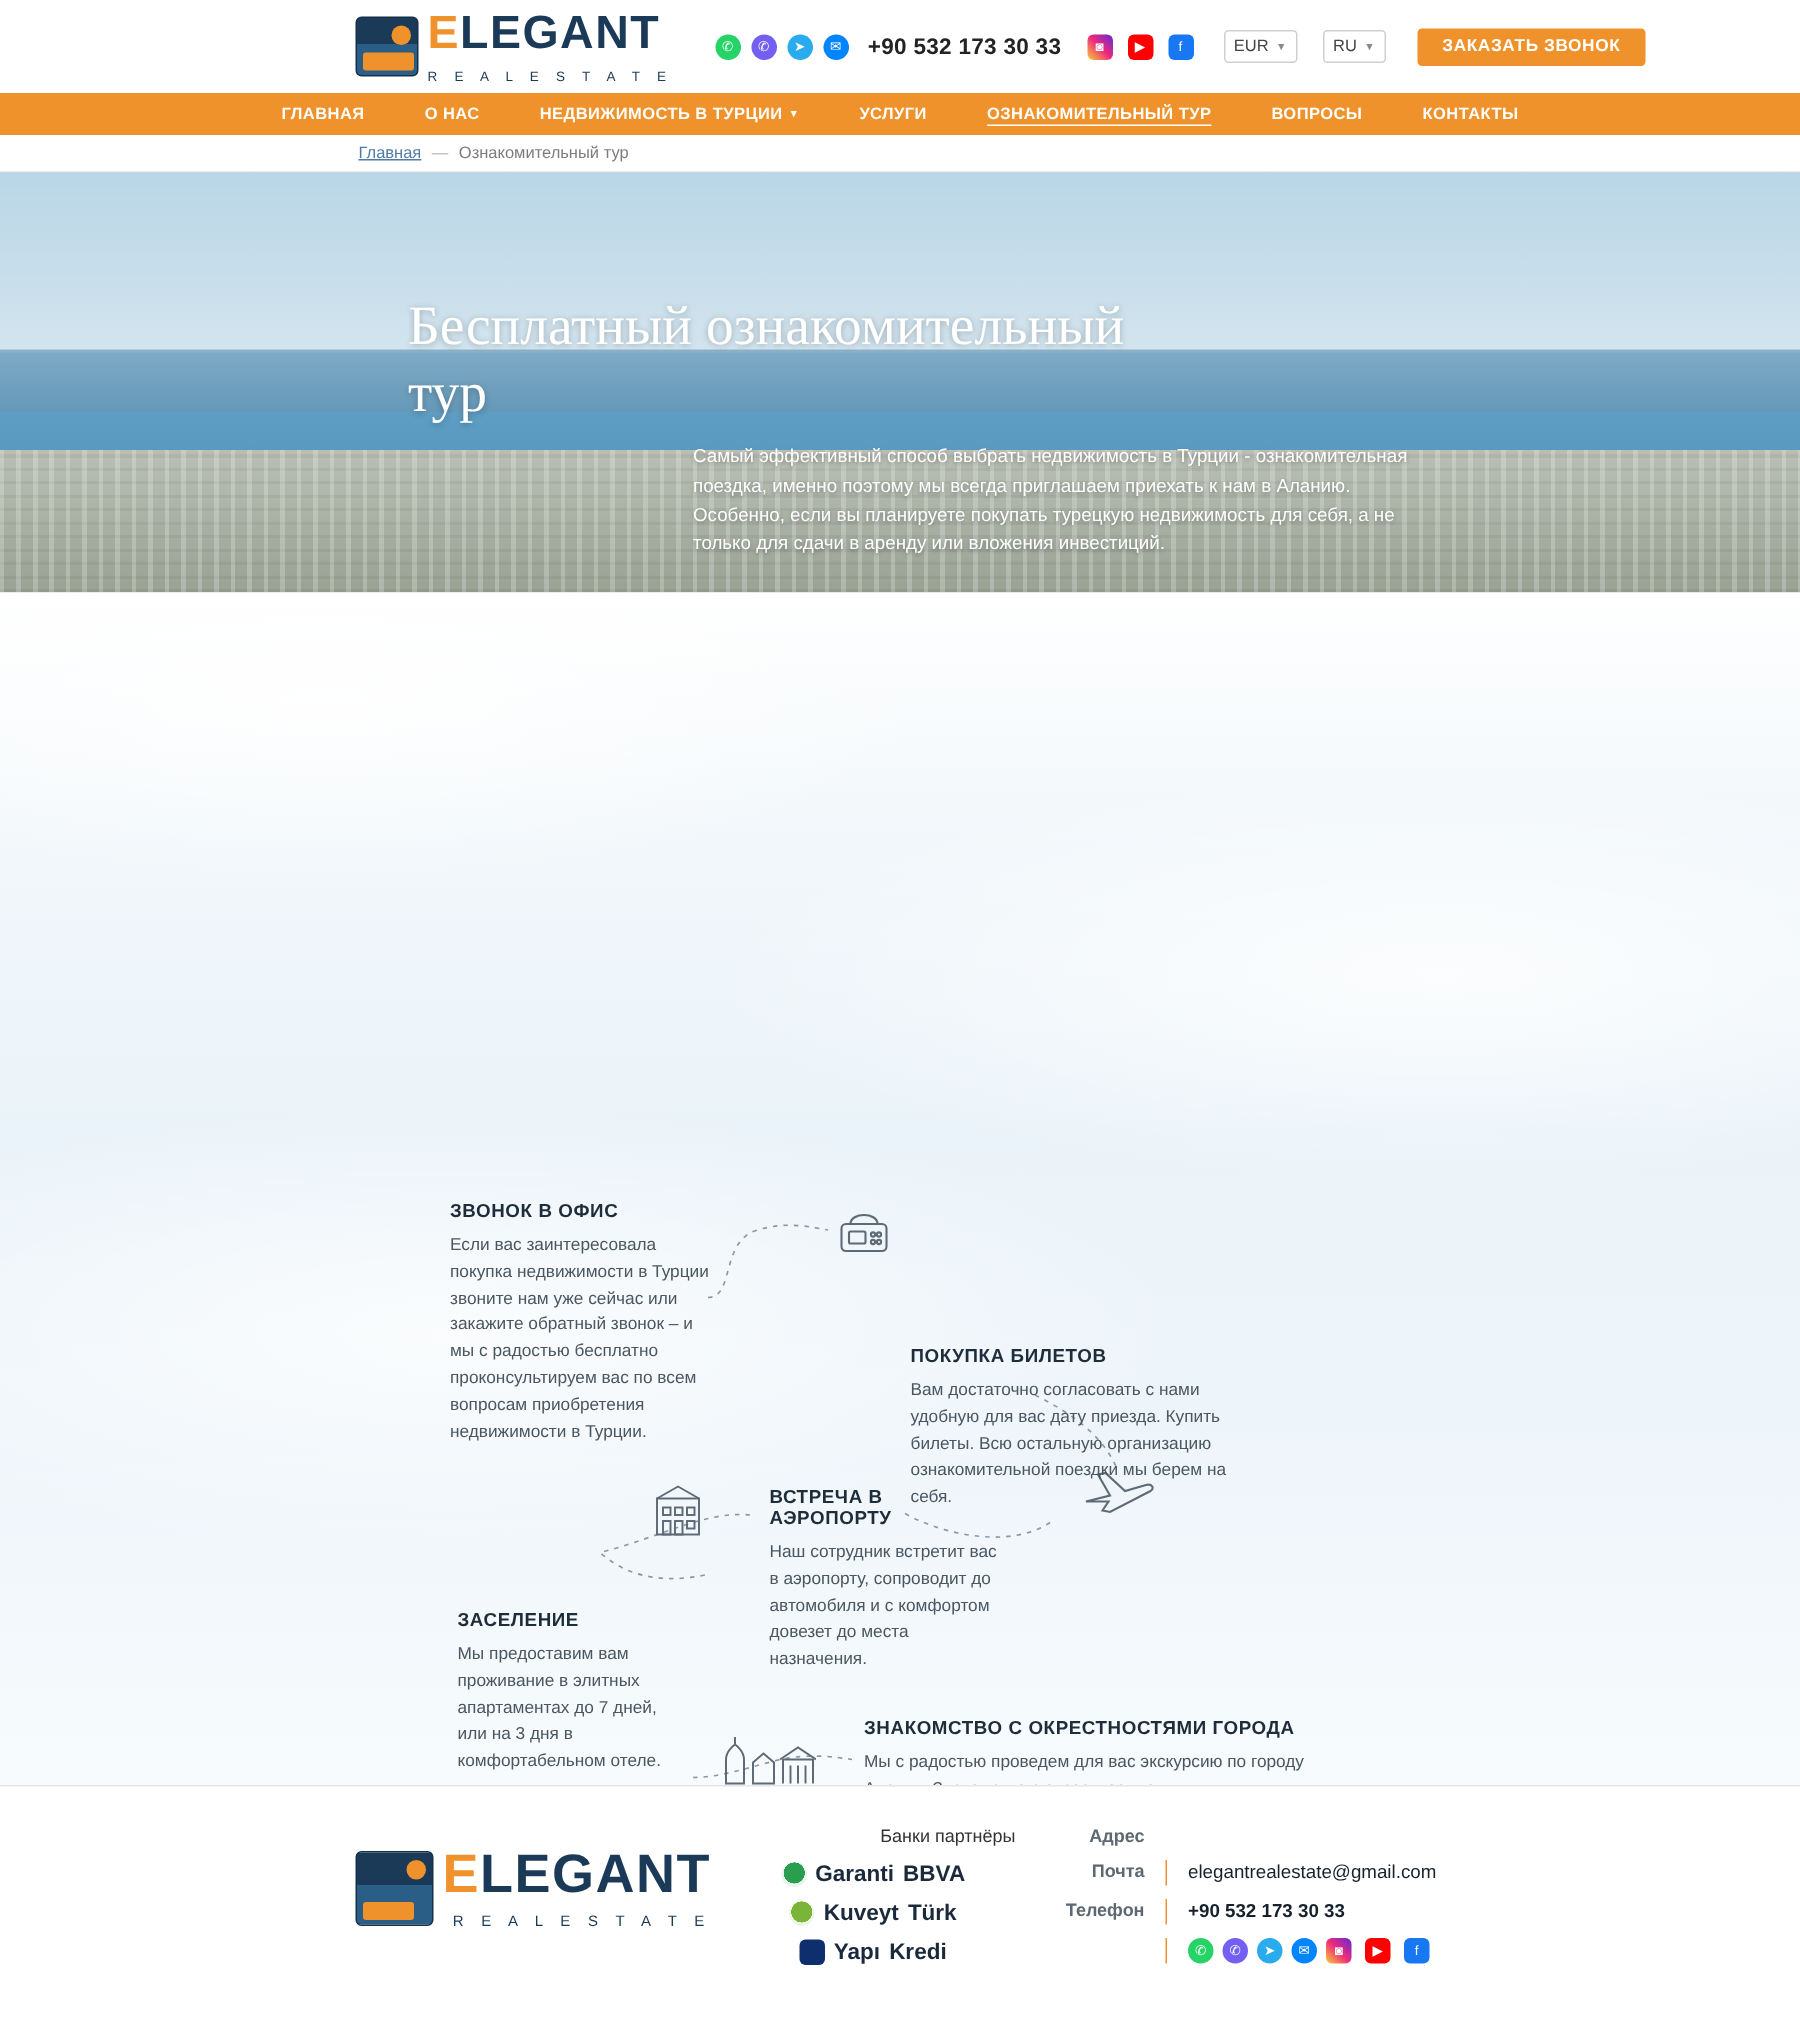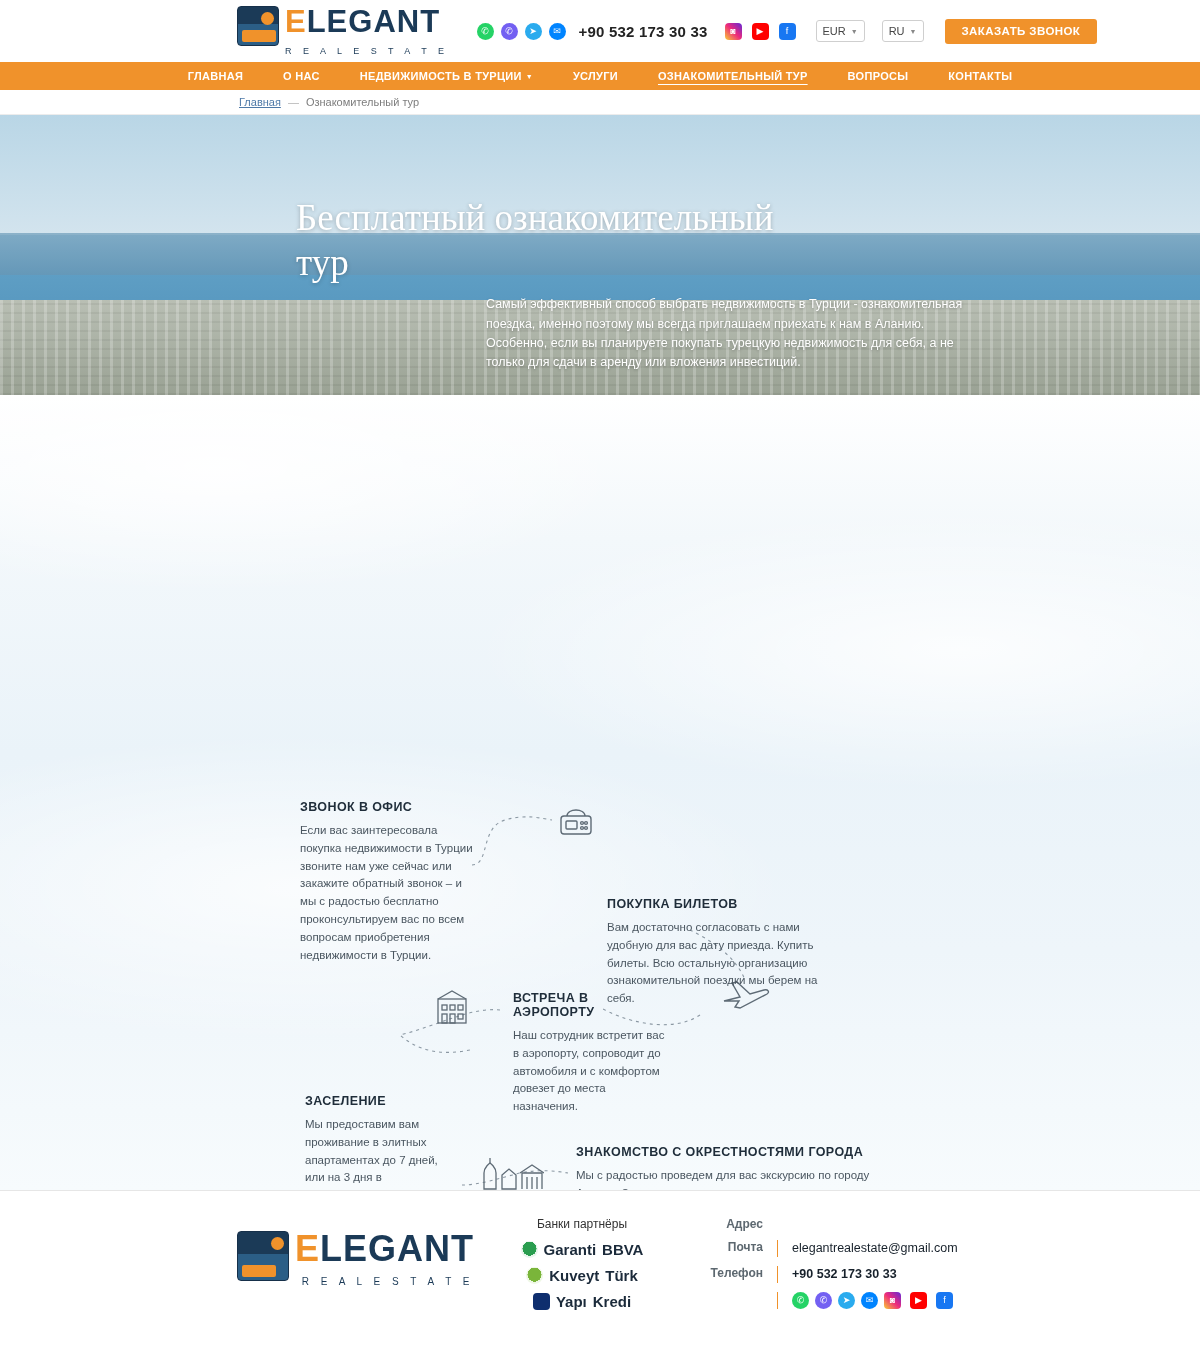--- a/index.html
+++ b/index.html
@@ -20,21 +20,21 @@
     align-items: center;
     background: #fff;
     padding: 0 0 0 0;
   }
   .header-inner {
     width: 1200px;
     display: flex;
     align-items: center;
     padding-left: 237px;
   }
-  .logo { display: flex; gap: 6px; }
+  .logo { display: flex; align-items: center; gap: 6px; }
   .logo-badge {
     width: 42px; height: 40px; border-radius: 4px;
     background: linear-gradient(#1b3a57 45%, #2b5e86 45%);
     position: relative; overflow: hidden;
     border: 1px solid #16304a;
   }
   .logo-badge:after {
     content:""; position:absolute; left:4px; bottom:3px;
     width:34px; height:12px; background:#f0922b; border-radius:2px;
   }
@@ -108,21 +108,20 @@
     padding-left: 239px; font-size: 11px; color: #7d7d7d;
     border-bottom: 1px solid #ececec; background: #fff;
   }
   .breadcrumb a { color: #4f7aa8; text-decoration: underline; }
   .breadcrumb .sep { margin: 0 7px; color: #b3b3b3; }
 
   
   .hero {
     height: 280px; position: relative; overflow: hidden;
     background: linear-gradient(180deg,#9fc6dd 0%, #bcd8e8 25%, #6fa8c9 47%, #4e8db4 58%, #cfd9d4 72%, #c9cfc6 100%);
-    padding-left: 24px;
   }
   .hero:before {
     content:""; position:absolute; left:0; top:0; width:100%; height:120px;
     background: linear-gradient(180deg,#b9d6e6,#d3e4ee);
   }
   .hero-land {
     position:absolute; left:0; top:118px; width:100%; height:60px;
     background: linear-gradient(180deg,#7fa9c3,#5f93b4);
     opacity:.85;
   }
@@ -189,21 +188,21 @@
     background: #fff; border-top: 1px solid #e6e6e6;
     padding: 26px 0 22px 0;
   }
   .footer-inner {
     width: 1200px; padding-left: 237px; padding-right: 237px;
     display: flex; align-items: flex-start; gap: 0;
   }
   .f-logo { width: 250px; padding-top: 14px; }
   .f-banks { width: 190px; }
   .f-banks-title {
-    font-size: 12px; color: #333; margin-bottom: 10px; text-align: center;
+    font-size: 12px; color: #333; margin-bottom: 10px; text-align: right;
   }
   .bank-row {
     display: flex; align-items: center; justify-content: center; gap: 6px;
     margin-bottom: 9px; font-size: 15px; font-weight: 700; color: #1b2a3a;
   }
   .bank-mark {
     width: 17px; height: 17px; border-radius: 50%;
     display: inline-block;
   }
   .bank-mark.g { background: radial-gradient(circle at 50% 45%, #2a9d4f 55%, #e8f5ec 56%); }
@@ -369,21 +368,21 @@
     <div class="step" style="left:607px; top:468px; width:232px;margin-top:34px;">
       <div class="step-title">ПОКУПКА БИЛЕТОВ</div>
       <div class="step-text">Вам достаточно согласовать с нами удобную для вас дату приезда. Купить билеты. Всю остальную организацию ознакомительной поездки мы берем на себя.</div>
     </div>
 
     <div class="step" style="left:513px; top:596px; width:160px;">
       <div class="step-title">ВСТРЕЧА В АЭРОПОРТУ</div>
       <div class="step-text">Наш сотрудник встретит вас в аэропорту, сопроводит до автомобиля и с комфортом довезет до места назначения.</div>
     </div>
 
-    <div class="step" style="left:305px; top:699px; width:150px;">
+    <div class="step" style="left:305px; top:678px; width:150px;">
       <div class="step-title">ЗАСЕЛЕНИЕ</div>
       <div class="step-text">Мы предоставим вам проживание в элитных апартаментах до 7 дней, или на 3 дня в комфортабельном отеле.</div>
     </div>
 
     <div class="step" style="left:576px; top:750px; width:320px;">
       <div class="step-title">ЗНАКОМСТВО С ОКРЕСТНОСТЯМИ ГОРОДА</div>
       <div class="step-text">Мы с радостью проведем для вас экскурсию по городу Аланья. Знакомство с окрестностью и достопримечательностями города даст вам возможность окунуться в атмосферу местной жизни, и больше узнать о местности, в которой Вы планируете приобрести недвижимость</div>
     </div>
 
   </div>

